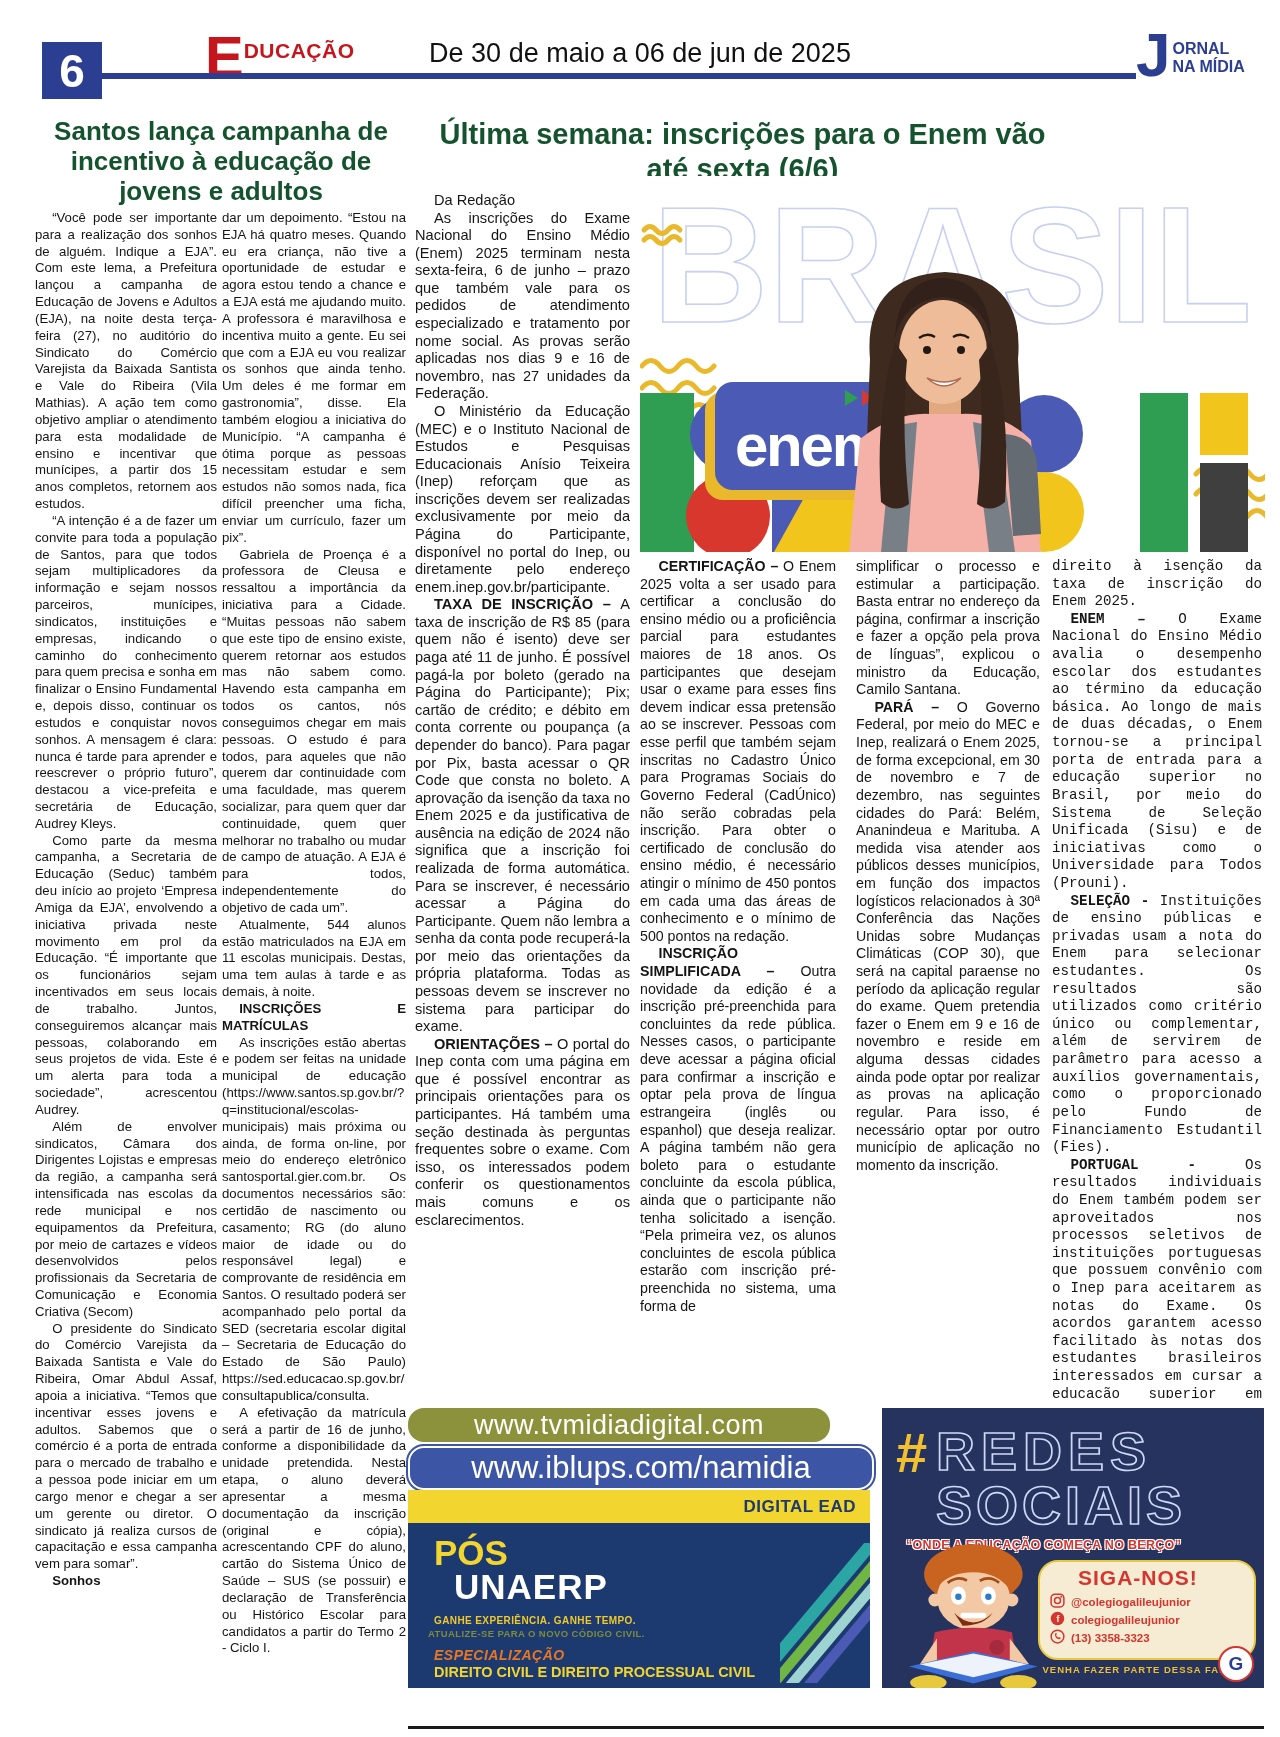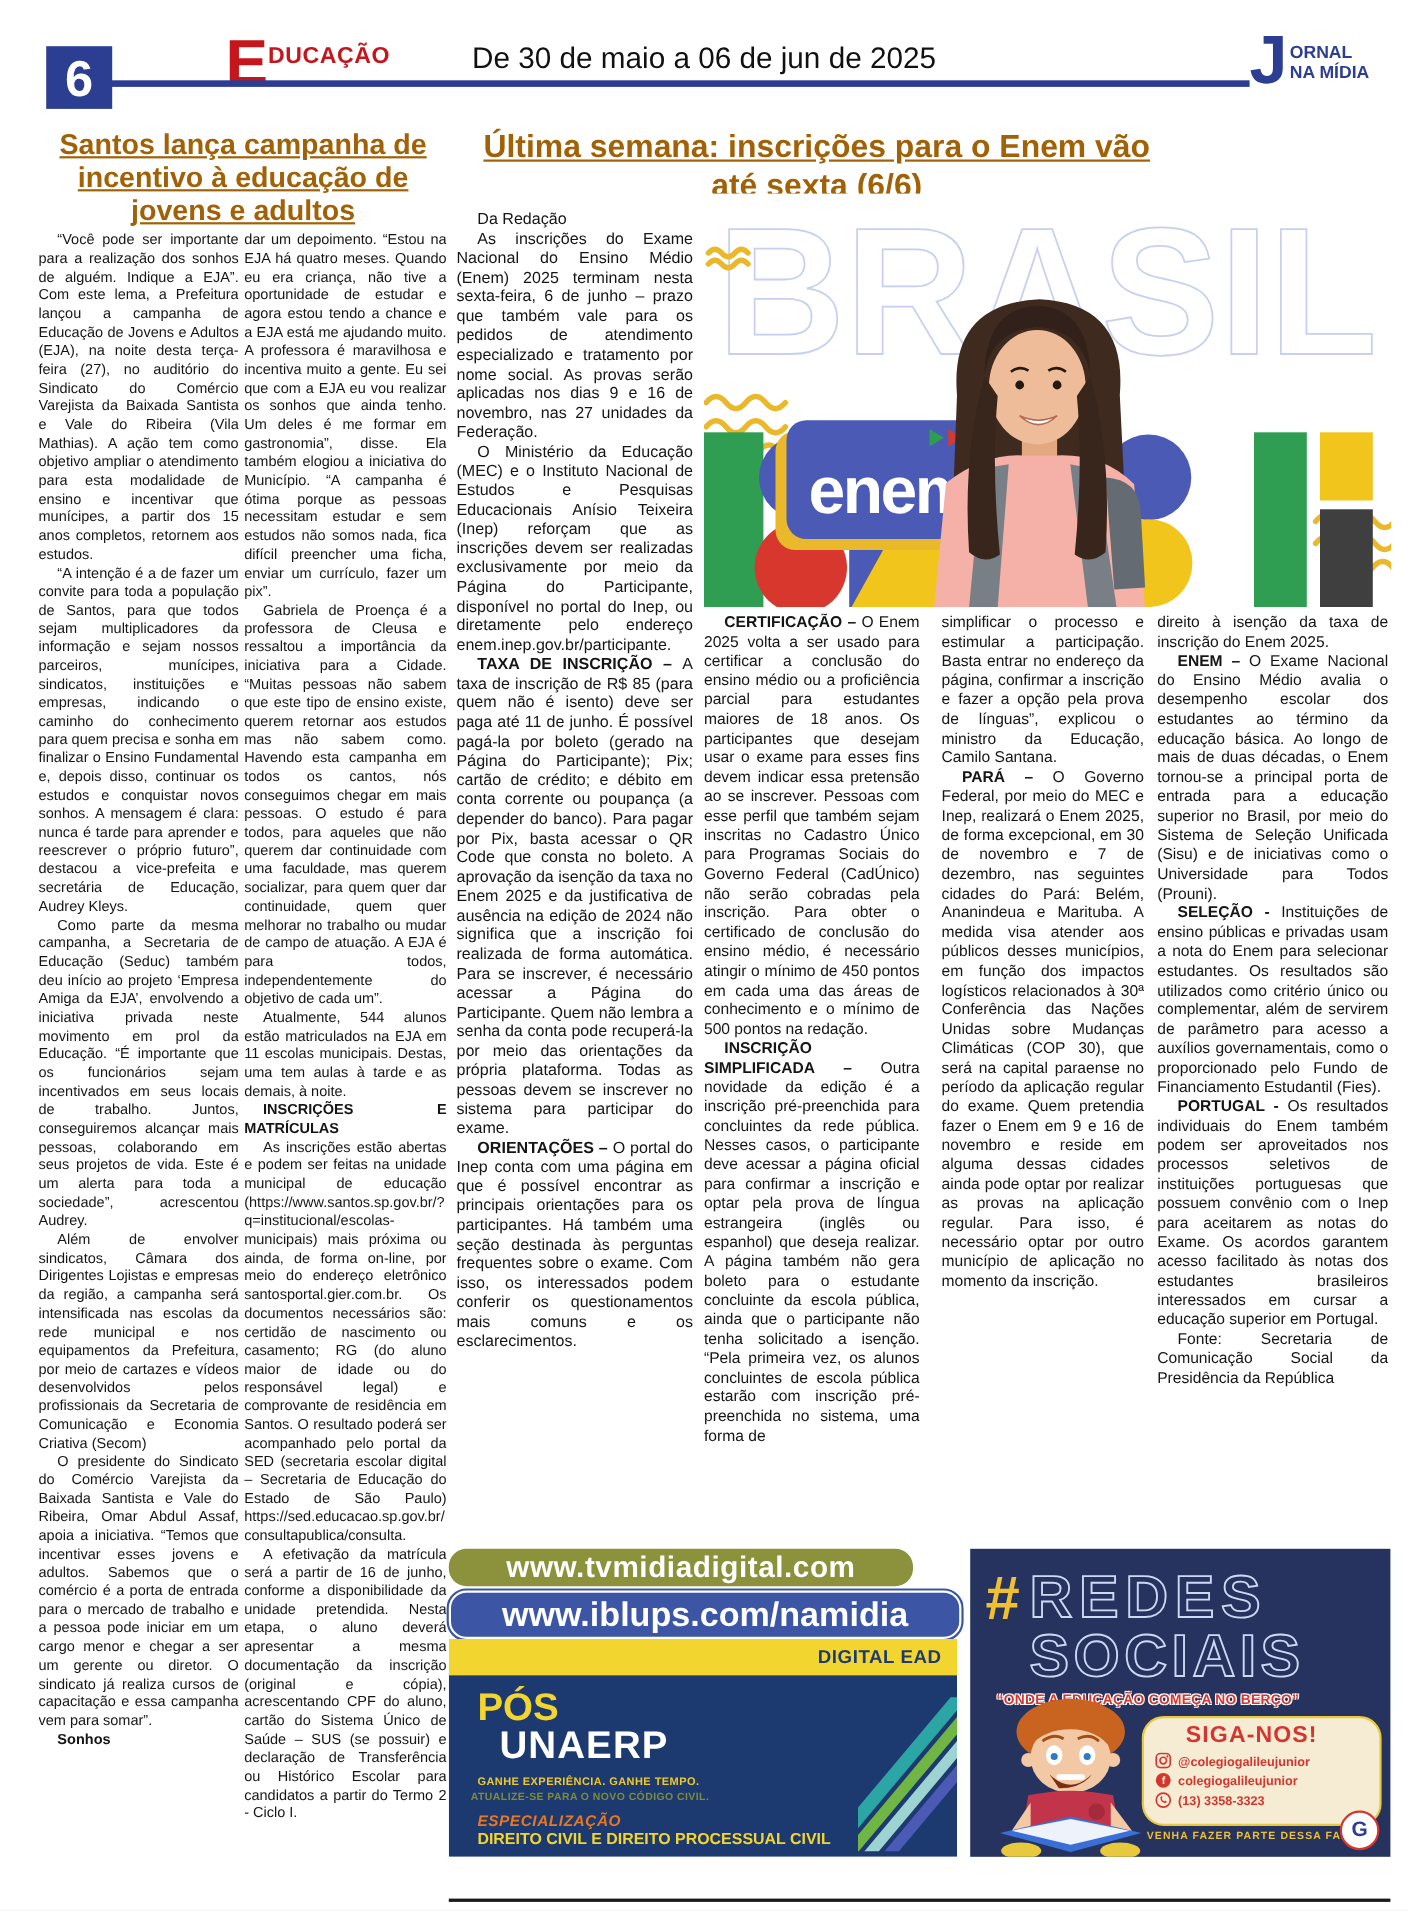--- a/index.html
+++ b/index.html
@@ -11,42 +11,42 @@
   .section-logo{position:absolute;left:205px;top:34px;display:flex;align-items:flex-start;color:#c4161c;}
   .section-logo .bigE{font-size:58px;font-weight:bold;line-height:.8;}
   .section-logo .rest{font-size:21px;font-weight:bold;letter-spacing:.5px;margin-top:5px;}
   .edition-date{position:absolute;left:420px;top:38px;width:440px;text-align:center;
                 font-size:27px;color:#111;}
   .header-rule{position:absolute;left:96px;top:73px;width:1040px;height:6px;background:#2c3e92;}
   .brand{position:absolute;left:1136px;top:30px;display:flex;color:#2c3e92;}
   .brand .bigJ{font-size:62px;font-weight:bold;line-height:.82;}
   .brand .brand-lines{margin:10px 0 0 2px;font-weight:bold;font-size:16px;line-height:1.15;}
   
-  .headline{position:absolute;font-weight:bold;text-align:center;color:#a16207;text-decoration:underline;}
+  .headline{position:absolute;font-weight:bold;text-align:center;color:#14532d;}
   .headline-left{left:30px;top:100px;width:382px;font-size:26px;line-height:1.14;}
   .headline-right{left:425px;top:98px;width:635px;font-size:29px;line-height:1.2;}
   
   .col{position:absolute;text-align:justify;overflow:hidden;}
   .col p{margin:0;text-indent:1.3em;overflow-wrap:anywhere;}
   .col p.noind{text-indent:0;}
   .col p.sub{font-weight:bold;}
   .col-left{font-size:13.2px;line-height:1.275;}
   .col-right{font-size:14.2px;line-height:1.24;}
   .col1{left:35px;top:210px;width:182px;height:1480px;}
   .col2{left:222px;top:210px;width:184px;height:1480px;}
   .col3{left:415px;top:192px;width:215px;height:1206px;font-size:14.6px;line-height:1.205;}
   .colA{left:640px;top:558px;width:196px;height:840px;}
   .colB{left:856px;top:558px;width:184px;height:840px;}
-  .colC{left:1052px;top:558px;width:210px;height:840px;}
+  .colC{left:1052px;top:558px;width:210px;height:840px;font-family:Liberation Mono, monospace;}
   
   .hero{position:absolute;left:640px;top:176px;width:625px;height:376px;background:#fff;overflow:hidden;}
   .hero svg{display:block;width:100%;height:100%;}
   
   .banner{position:absolute;display:flex;align-items:center;justify-content:center;
-          color:#fff;font-weight:bold;border-radius:16px;}
+          color:#fff;font-weight:normal;border-radius:16px;}
   .banner-tvmidia{left:408px;top:1408px;width:422px;height:34px;background:#8b923b;font-size:27px;letter-spacing:.5px;}
   .banner-iblups{left:408px;top:1446px;width:462px;height:40px;background:#3c55a5;font-size:31px;outline:2px solid #3c55a5;border:2px solid #fff;}
   .unaerp{position:absolute;left:408px;top:1490px;width:462px;height:198px;overflow:hidden;}
   .unaerp-band{height:33px;background:#f2d52e;color:#1d3a70;font-weight:bold;font-size:17px;
                display:flex;align-items:center;justify-content:flex-end;padding-right:14px;box-sizing:border-box;letter-spacing:.5px;}
   .unaerp-body{position:relative;height:165px;background:#1d3a70;}
   .unaerp-pos{position:absolute;left:26px;top:14px;color:#f2d52e;font-size:35px;font-weight:bold;line-height:.9;}
   .unaerp-name{position:absolute;left:46px;top:44px;color:#fff;font-size:35px;font-weight:bold;letter-spacing:1px;}
   .unaerp-tag1{position:absolute;left:26px;top:92px;color:#f0c928;font-size:10px;font-weight:bold;letter-spacing:.4px;}
   .unaerp-tag2{position:absolute;left:20px;top:105px;color:#7e8c3a;font-size:9.5px;font-weight:bold;letter-spacing:.4px;}

